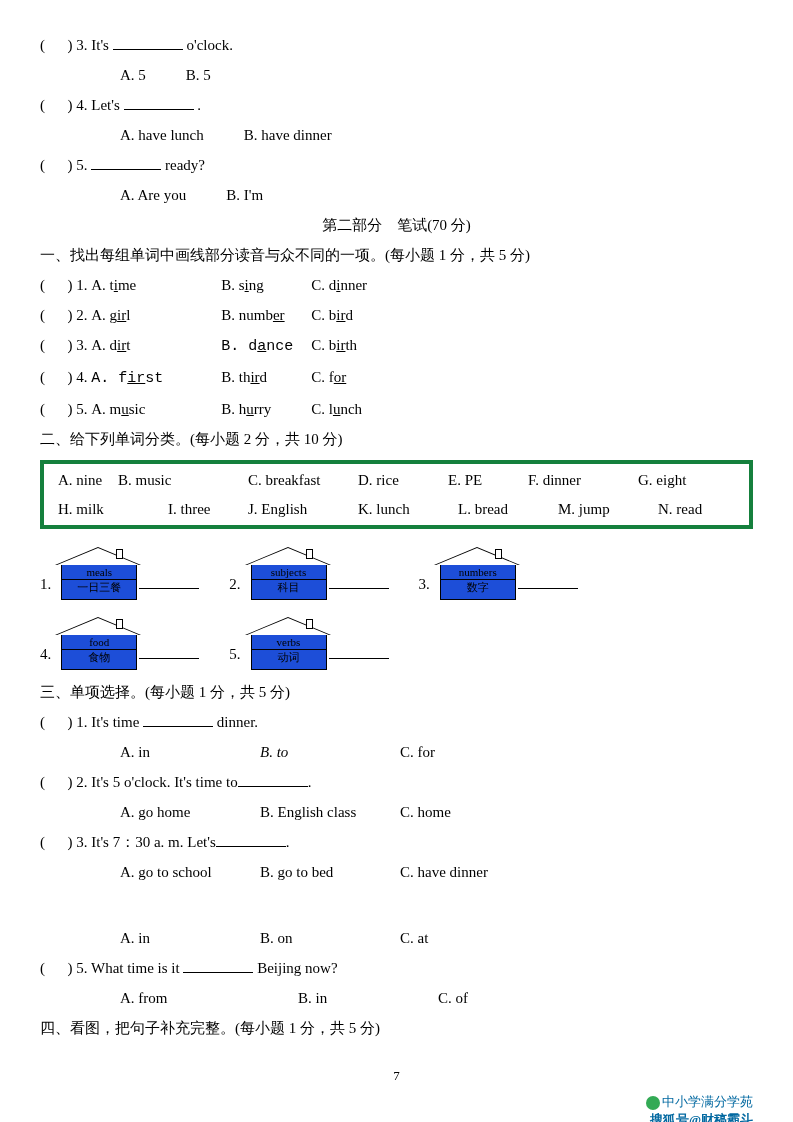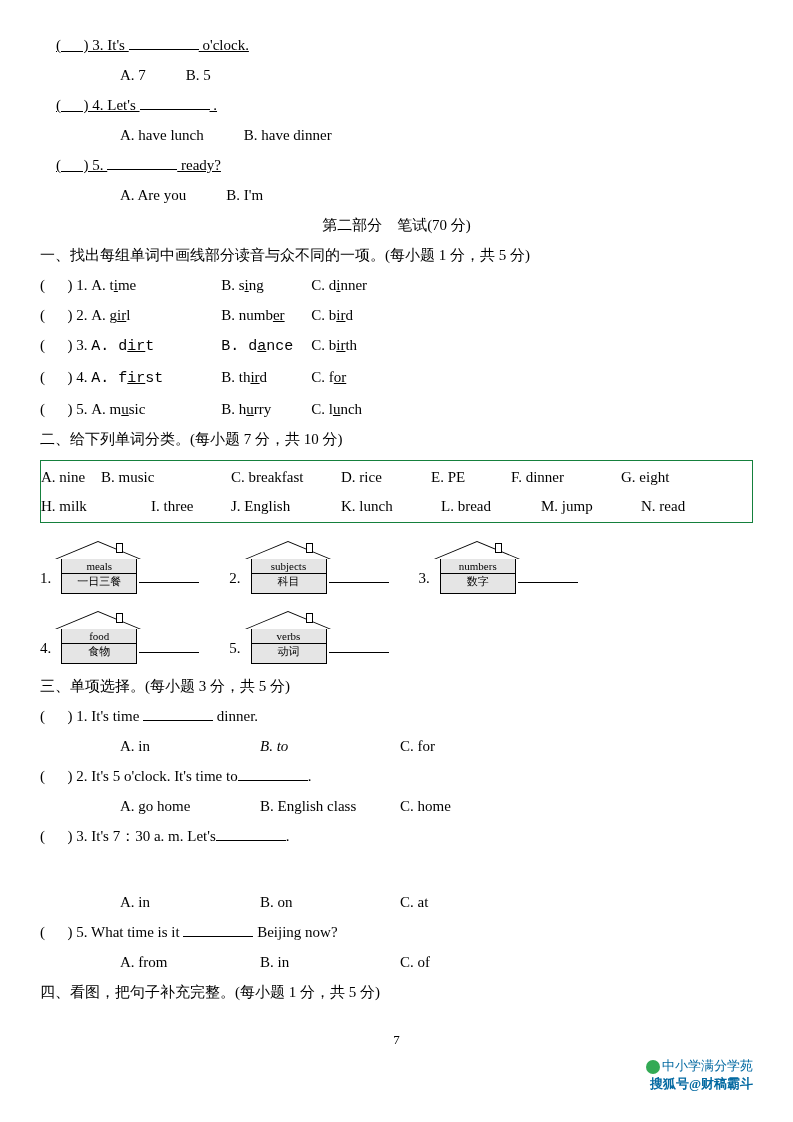--- a/index.html
+++ b/index.html
@@ -6,30 +6,30 @@
     font-family: "Times New Roman", SimSun, serif;
     font-size: 15px;
     margin: 0;
     padding: 30px 40px 60px 40px;
     width: 793px;
     box-sizing: border-box;
     color: #000;
     line-height: 2.0;
     position: relative;
   }
-  .q-line { margin-left: 16px; text-decoration: underline; }
+  .q-line { margin-left: 0; }
   .opts { margin-left: 80px; }
   .center { text-align: center; }
   .blank { display: inline-block; border-bottom: 1px solid #000; width: 70px; height: 1em; vertical-align: baseline; }
   .u { text-decoration: underline; }
   .opt { display: inline-block; }
   .gap-m { margin-right: 40px; }
   .box {
-    border: 1px solid #15803d;
-    padding: 2px 0;
+    border: 4px solid #15803d;
+    padding: 2px 14px;
     line-height: 1.9;
     margin: 6px 0 18px 0;
   }
   .houses-row { display: flex; align-items: flex-end; margin-top: 18px; margin-bottom: 8px; }
   .house-item { display: flex; align-items: flex-end; margin-right: 30px; }
   .house-num { margin-right: 4px; }
   .house { position: relative; width: 86px; height: 52px; }
   .roof-outline {
     position: absolute; top: 0; left: 0; width: 0; height: 0;
     border-left: 43px solid transparent;
@@ -41,56 +41,56 @@
     position: absolute; top: 1px; left: 2px; width: 0; height: 0;
     border-left: 41px solid transparent;
     border-right: 41px solid transparent;
     border-bottom: 17px solid #fff;
     z-index: 3;
   }
   .chimney {
     position: absolute; top: 2px; right: 18px; width: 5px; height: 8px; border: 1px solid #000; background:#fff; z-index:4;
   }
   .house-body {
-    position: absolute; top: 17px; left: 6px; width: 74px; height: 34px; border: 1px solid #000; background:#e5e5e5;
+    position: absolute; top: 17px; left: 6px; width: 74px; height: 34px; border: 1px solid #000; background:#1d4ed8;
     display: flex; flex-direction: column; font-size: 11px; line-height: 1.2;
   }
   .house-en { text-align:center; padding-top:1px; font-family: "Times New Roman"; }
   .house-cn { text-align:center; border-top:1px solid #000; padding:1px 0; font-family: SimSun; }
   .house-line { border-bottom: 1px solid #000; width: 60px; height:1px; margin-left: -2px; margin-bottom: 10px; }
   .page-num { text-align:center; font-size:13px; margin-top:20px; }
   .watermark {
     position: absolute; bottom: 20px; right: 40px; font-size: 13px; color: #0369a1; text-align:right; line-height:1.4;
   }
   .wm-icon { display:inline-block; width:14px; height:14px; border-radius:50%; background:#3a5; vertical-align:middle; margin-right:2px; }
 </style>
 </head>
 <body>
 
 <div id="listening">
     <div class="q-line">(&nbsp;&nbsp;&nbsp;&nbsp;&nbsp;&nbsp;) 3. It's <span class="blank"></span> o'clock.</div>
-    <div class="opts"><span class="opt gap-m">A. 7</span><span class="opt gap-m">B. 5</span></div>
+    <div class="opts"><span class="opt gap-m">A. 5</span><span class="opt gap-m">B. 5</span></div>
     <div class="q-line">(&nbsp;&nbsp;&nbsp;&nbsp;&nbsp;&nbsp;) 4. Let's <span class="blank"></span> .</div>
     <div class="opts"><span class="opt gap-m">A. have lunch</span><span class="opt gap-m">B. have dinner</span></div>
     <div class="q-line">(&nbsp;&nbsp;&nbsp;&nbsp;&nbsp;&nbsp;) 5.  <span class="blank"></span> ready?</div>
     <div class="opts"><span class="opt gap-m">A. Are you</span><span class="opt gap-m">B. I'm</span></div>
   </div>
 
 <div class="center">第二部分　笔试(70 分)</div>
 
 <div>一、找出每组单词中画线部分读音与众不同的一项。(每小题 1 分，共 5 分)</div>
 <div id="sec1-rows">
     <div>(&nbsp;&nbsp;&nbsp;&nbsp;&nbsp;&nbsp;) 1. <span class="opt" style="display:inline-block;min-width:130px;">A. t<span class="u">i</span>me</span><span class="opt" style="display:inline-block;min-width:90px;">B. s<span class="u">i</span>ng</span><span class="opt">C. d<span class="u">i</span>nner</span></div>
     <div>(&nbsp;&nbsp;&nbsp;&nbsp;&nbsp;&nbsp;) 2. <span class="opt" style="display:inline-block;min-width:130px;">A. g<span class="u">ir</span>l</span><span class="opt" style="display:inline-block;min-width:90px;">B. numb<span class="u">er</span></span><span class="opt">C. b<span class="u">ir</span>d</span></div>
-    <div>(&nbsp;&nbsp;&nbsp;&nbsp;&nbsp;&nbsp;) 3. <span class="opt" style="display:inline-block;min-width:130px;font-family:Liberation Mono, monospace;">A. d<span class="u">ir</span>t</span><span class="opt" style="display:inline-block;min-width:90px;font-family:Liberation Mono, monospace;">B. d<span class="u">a</span>nce</span><span class="opt">C. b<span class="u">ir</span>th</span></div>
+    <div>(&nbsp;&nbsp;&nbsp;&nbsp;&nbsp;&nbsp;) 3. <span class="opt" style="display:inline-block;min-width:130px;">A. d<span class="u">ir</span>t</span><span class="opt" style="display:inline-block;min-width:90px;font-family:Liberation Mono, monospace;">B. d<span class="u">a</span>nce</span><span class="opt">C. b<span class="u">ir</span>th</span></div>
     <div>(&nbsp;&nbsp;&nbsp;&nbsp;&nbsp;&nbsp;) 4. <span class="opt" style="display:inline-block;min-width:130px;font-family:Liberation Mono, monospace;">A. f<span class="u">ir</span>st</span><span class="opt" style="display:inline-block;min-width:90px;">B. th<span class="u">ir</span>d</span><span class="opt">C. f<span class="u">or</span></span></div>
     <div>(&nbsp;&nbsp;&nbsp;&nbsp;&nbsp;&nbsp;) 5. <span class="opt" style="display:inline-block;min-width:130px;">A. m<span class="u">u</span>sic</span><span class="opt" style="display:inline-block;min-width:90px;">B. h<span class="u">u</span>rry</span><span class="opt">C. l<span class="u">u</span>nch</span></div>
   </div>
 
-<div>二、给下列单词分类。(每小题 7 分，共 10 分)</div>
+<div>二、给下列单词分类。(每小题 2 分，共 10 分)</div>
 <div class="box">
   <div id="box-row1"><span class="opt" style="display:inline-block;min-width:60px;">A. nine</span><span class="opt" style="display:inline-block;min-width:130px;">B. music</span><span class="opt" style="display:inline-block;min-width:110px;">C. breakfast</span><span class="opt" style="display:inline-block;min-width:90px;">D. rice</span><span class="opt" style="display:inline-block;min-width:80px;">E. PE</span><span class="opt" style="display:inline-block;min-width:110px;">F. dinner</span><span class="opt" style="display:inline-block;min-width:70px;">G. eight</span></div>
   <div id="box-row2"><span class="opt" style="display:inline-block;min-width:110px;">H. milk</span><span class="opt" style="display:inline-block;min-width:80px;">I. three</span><span class="opt" style="display:inline-block;min-width:110px;">J. English</span><span class="opt" style="display:inline-block;min-width:100px;">K. lunch</span><span class="opt" style="display:inline-block;min-width:100px;">L. bread</span><span class="opt" style="display:inline-block;min-width:100px;">M. jump</span><span class="opt" style="display:inline-block;min-width:70px;">N. read</span></div>
 </div>
 <div class="houses-row" id="houses-row1">
     <div class="house-item">
       <span class="house-num">1.</span>
       <div class="house">
         <div class="roof-outline"></div>
         <div class="roof-inner"></div>
@@ -151,30 +151,31 @@
         <div class="chimney"></div>
         <div class="house-body">
           <div class="house-en">verbs</div>
           <div class="house-cn">动词</div>
         </div>
       </div>
       <div class="house-line"></div>
     </div>
   </div>
 
-<div>三、单项选择。(每小题 3 分，共 5 分)</div>
+<div>三、单项选择。(每小题 1 分，共 5 分)</div>
 <div id="sec3-qs">
     <div>(&nbsp;&nbsp;&nbsp;&nbsp;&nbsp;&nbsp;) 1. It's time <span class="blank"></span> dinner.</div>
     <div class="opts"><span class="opt" style="display:inline-block;min-width:140px;">A. in</span><span class="opt" style="display:inline-block;min-width:140px;font-style:italic;">B. to</span><span class="opt" style="display:inline-block;min-width:140px;">C. for</span></div>
     <div>(&nbsp;&nbsp;&nbsp;&nbsp;&nbsp;&nbsp;) 2. It's 5 o'clock. It's time to<span class="blank"></span>.</div>
     <div class="opts"><span class="opt" style="display:inline-block;min-width:140px;">A. go home</span><span class="opt" style="display:inline-block;min-width:140px;">B. English class</span><span class="opt" style="display:inline-block;min-width:140px;">C. home</span></div>
     <div>(&nbsp;&nbsp;&nbsp;&nbsp;&nbsp;&nbsp;) 3. It's 7：30 a. m. Let's<span class="blank"></span>.</div>
+    <div class="opts"><span class="opt" style="display:inline-block;min-width:140px;">A. go to school</span><span class="opt" style="display:inline-block;min-width:140px;">B. go to bed</span><span class="opt" style="display:inline-block;min-width:140px;">C. have dinner</span></div>
     <div class="opts"><span class="opt" style="display:inline-block;min-width:140px;">A. in</span><span class="opt" style="display:inline-block;min-width:140px;">B. on</span><span class="opt" style="display:inline-block;min-width:140px;margin-top:36px;">C. at</span></div>
     <div>(&nbsp;&nbsp;&nbsp;&nbsp;&nbsp;&nbsp;) 5. What time is it <span class="blank"></span> Beijing now?</div>
-    <div class="opts"><span class="opt" style="display:inline-block;min-width:140px;">A. from</span><span class="opt" style="display:inline-block;min-width:140px;">B. in</span><span class="opt" style="display:inline-block;min-width:140px;">C. of</span></div>
+    <div class="opts"><span class="opt" style="display:inline-block;min-width:140px;">A. from</span><span class="opt" style="display:inline-block;min-width:140px;margin-left:38px;">B. in</span><span class="opt" style="display:inline-block;min-width:140px;">C. of</span></div>
   </div>
 
 <div>四、看图，把句子补充完整。(每小题 1 分，共 5 分)</div>
 
 <div class="page-num">7</div>
 
 <div class="watermark">
   <div><span class="wm-icon"></span><span>中小学满分学苑</span></div>
   <div style="font-weight:bold;"><span>搜狐号@财稿霸斗</span></div>
 </div>

